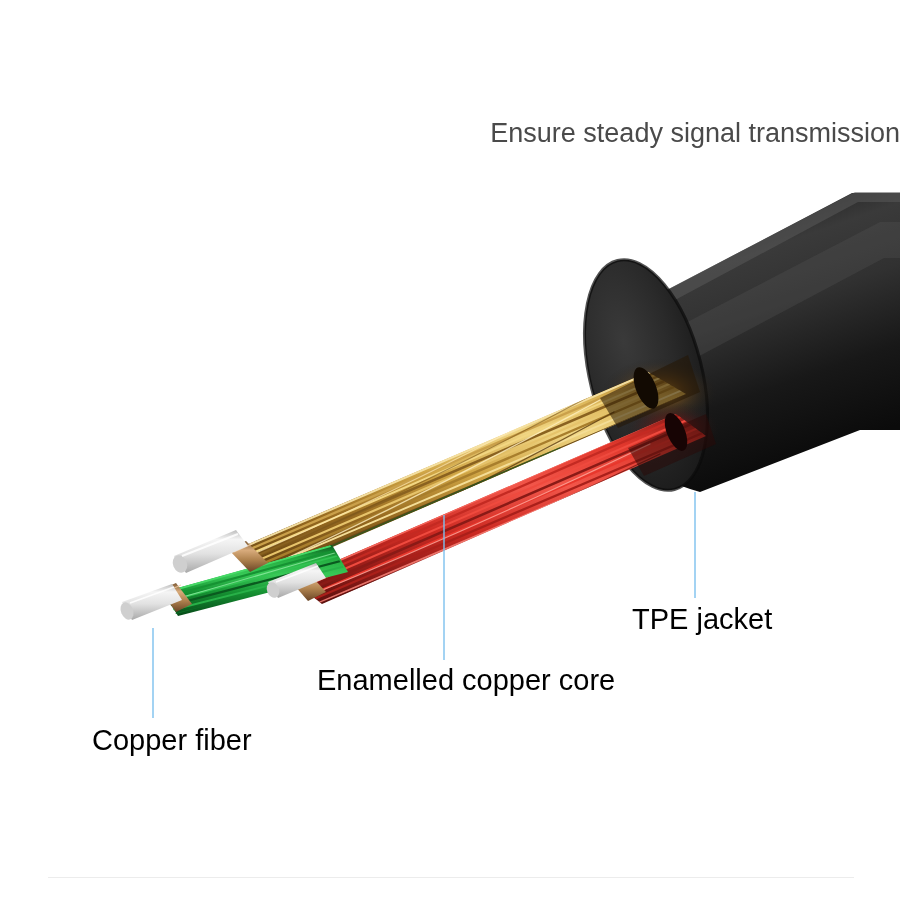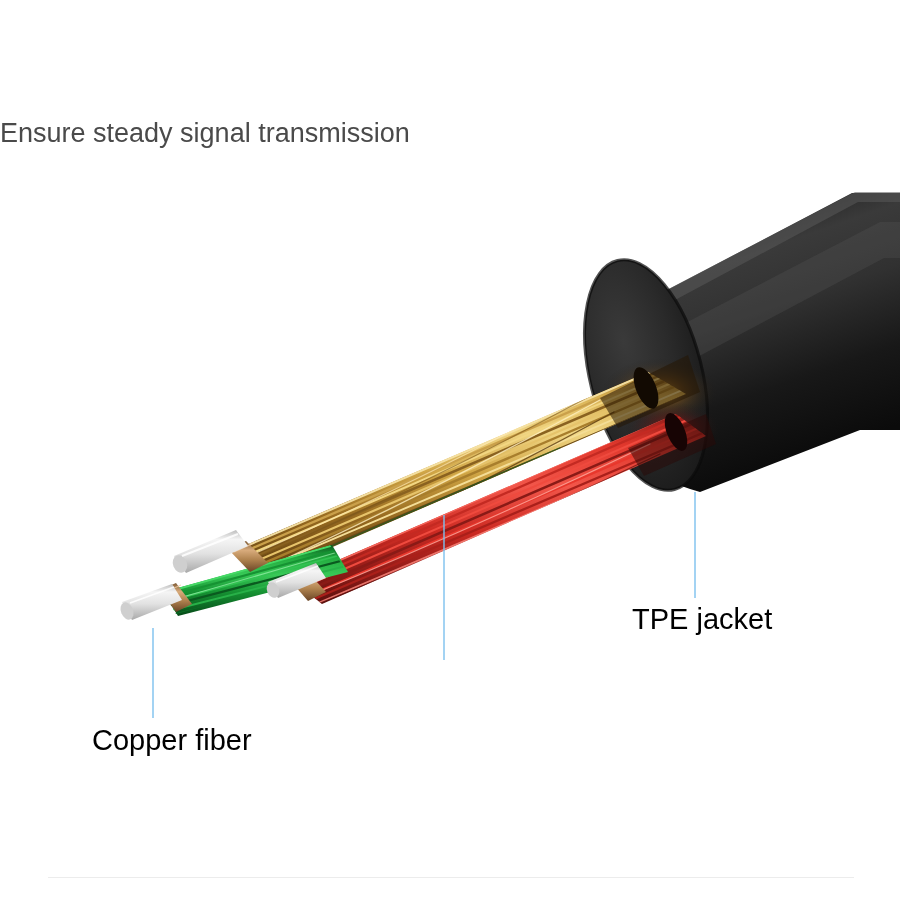--- a/index.html
+++ b/index.html
@@ -30,21 +30,21 @@
     font-weight: bold;
     color: #3b3b3b;
     letter-spacing: -0.4px;
     line-height: 1.1;
   }
   .subtitle {
     position: absolute;
     left: 0;
     top: 118px;
     width: 900px;
-    text-align: left;
+    text-align: right;
     font-size: 27px;
     font-weight: normal;
     color: #4a4a4a;
     line-height: 1.15;
   }
 
   
   .illustration {
     position: absolute;
     left: 0;
@@ -278,18 +278,19 @@
 
     <g stroke="#7cc0ee" stroke-width="1.4" fill="none">
       <line x1="153" y1="628" x2="153" y2="718"></line>
       <line x1="444" y1="515" x2="444" y2="660"></line>
       <line x1="695" y1="492" x2="695" y2="598"></line>
     </g>
   </svg>
 
   <div class="callout callout-nylon">Copper fiber</div>
 
+  <div class="callout callout-copper">Enamelled copper core</div>
 
   <div class="callout callout-tpe">TPE jacket</div>
 
   <div class="divider"></div>
 
 </div>
 
 </body></html>

